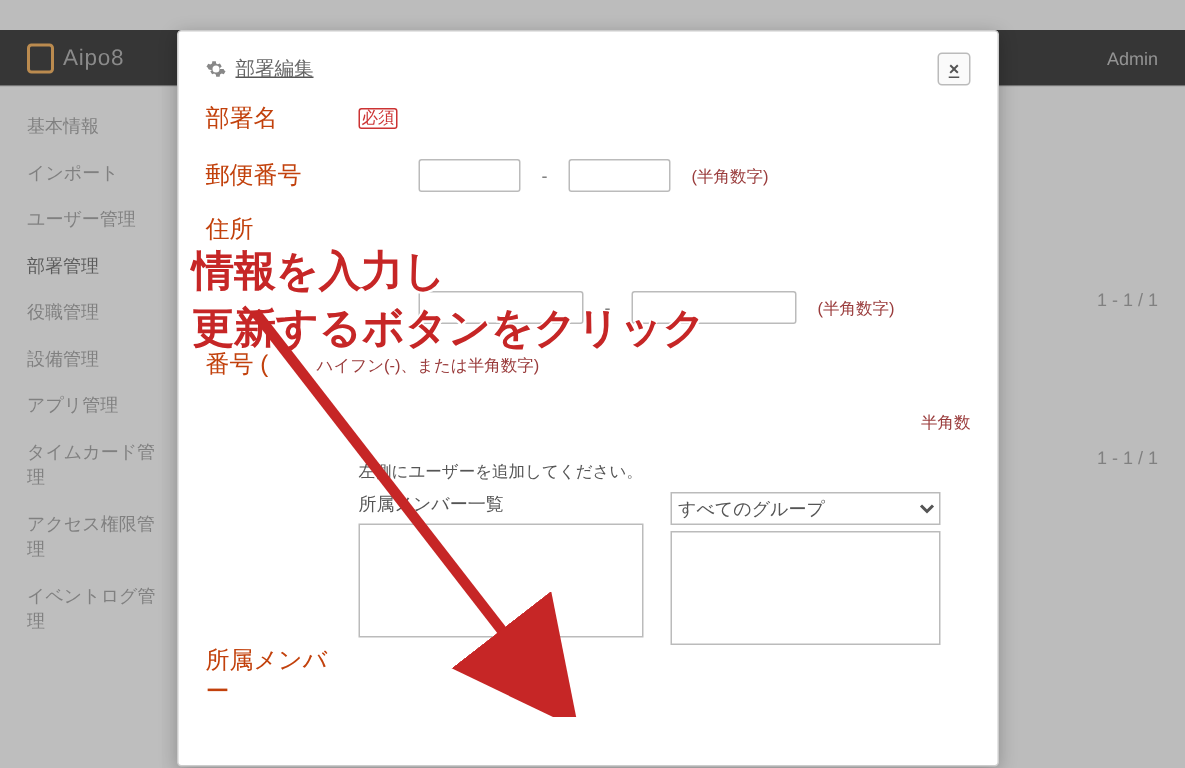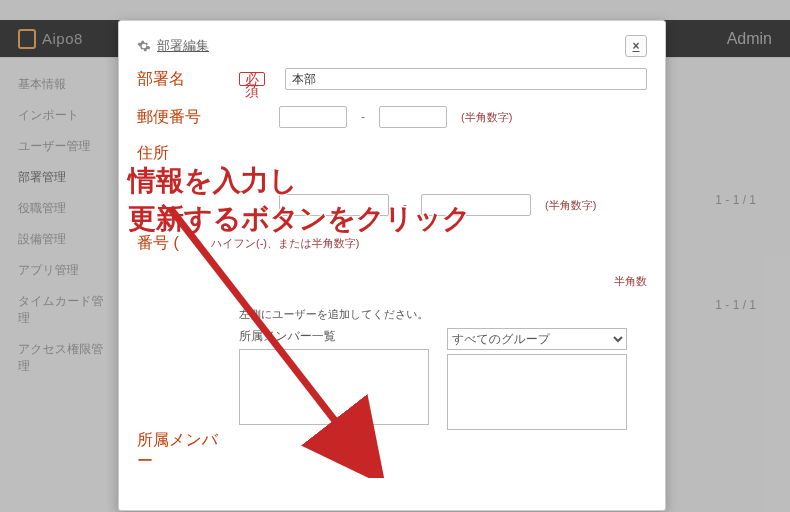--- a/index.html
+++ b/index.html
@@ -26,33 +26,33 @@
     margin-top: 20px;
   }
   .brand { display:flex; align-items:center; gap:6px; }
   .brand-icon {
     width: 18px; height: 20px;
     border: 2px solid #f29b2e;
     border-radius: 3px;
     position: relative;
   }
   .brand-text { color:#999; letter-spacing:.5px; font-weight:300;}
-  .admin { color:#aaa; font-size:16px;}
+  .admin { color:#aaa; font-size:12px;}
   .layout { display:flex; height:calc(100% - 38px); }
   .sidebar {
     width:108px;
     background:#f8f8f8;
     padding:18px 0 0 18px;
     font-size:12px;
     color:#888;
   }
   .sidebar .item { margin: 0 0 14px 0; cursor:pointer; }
   .sidebar .item.active { color:#444; }
   .content { flex:1; padding:20px; position:relative;}
-  .pager { position:absolute; right:34px; color:#888; font-size:12px;}
+  .pager { position:absolute; right:18px; color:#888; font-size:12px;}
   .p1 { top:135px;}
   .p2 { top:240px;}
   
   .overlay {
     position:absolute; inset:0;
     background:rgba(120,120,120,0.45);
   }
   
   .modal {
     position:absolute;
@@ -82,21 +82,21 @@
   }
   .form-row {
     display:flex; align-items:center; gap:14px;
     margin-bottom:14px;
     min-height:24px;
   }
   .form-row.tall { align-items:flex-start; min-height:36px;}
   .label { width:88px; color:#c2410c; font-size:16px;}
   .req {
     display:inline-block; width:26px; height:14px;
-    border:1px solid #c33; color:#c33; font-size:14px;
+    border:1px solid #c33; color:#c33; font-size:11px;
     line-height:12px; text-align:center; border-radius:2px;
     margin-right:6px;
   }
   input.txt {
     height:22px; border:1px solid #bbb; border-radius:2px;
     padding:2px 6px; font-size:12px; color:#333;
   }
   .w-full { flex:1; }
   .w-68 { width:68px;}
   .w-110 { width:110px;}
@@ -171,20 +171,21 @@
   <div class="sidebar">
     <div class="item">基本情報</div>
     <div class="item">インポート</div>
     <div class="item">ユーザー管理</div>
     <div class="item active">部署管理</div>
     <div class="item">役職管理</div>
     <div class="item">設備管理</div>
     <div class="item">アプリ管理</div>
     <div class="item">タイムカード管理</div>
     <div class="item">アクセス権限管理</div>
+    <div class="item">イベントログ管理</div>
   </div>
   <div class="content">
     <span class="pager p1">1 - 1 / 1</span>
     <span class="pager p2">1 - 1 / 1</span>
   </div>
 </div>
 
 <div class="overlay"></div>
 
 <div class="modal">
@@ -196,21 +197,20 @@
       <span>部署編集</span>
     </div>
     <div class="close-btn">
       <span>×</span>
     </div>
   </div>
 
   <div class="form-row">
     <span class="label">部署名</span>
     <span class="req">必須</span>
-    <input class="txt w-full" value="本部" style="">
   </div>
 
   <div class="form-row">
     <span class="label">郵便番号</span>
     <span style="width:26px"></span>
     <input class="txt w-68" style="">
     <span class="sep">-</span>
     <input class="txt w-68" style="">
     <span class="hint">(半角数字)</span>
   </div>

